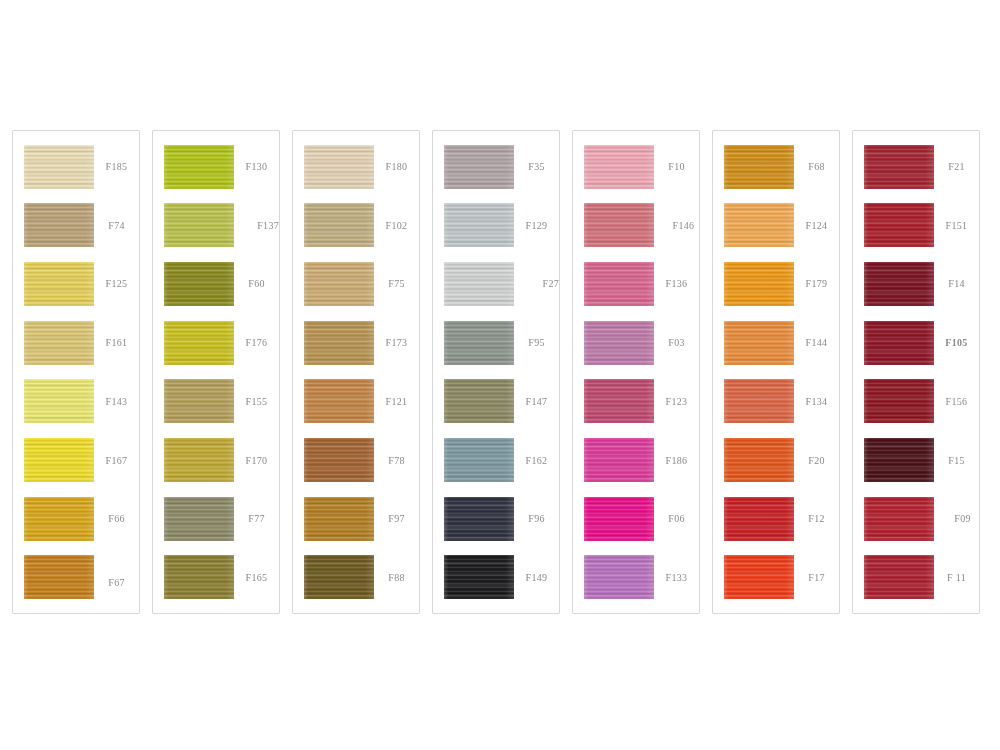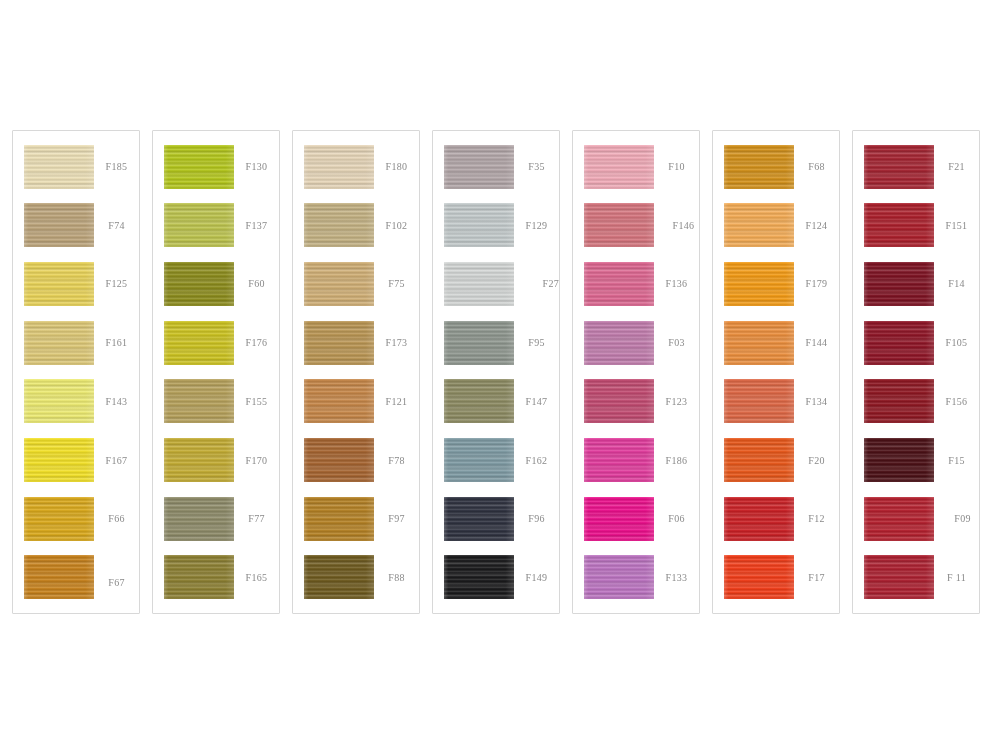--- a/index.html
+++ b/index.html
@@ -148,21 +148,21 @@
           <span class="swatch-label" style="color: rgb(138, 138, 138); margin-top: 10px;">F67</span>
         </div>
       </div>
       <div class="swatch-card" style="border-color: rgb(216, 216, 216);">
         <div class="swatch-row">
           <div class="swatch-chip" style="background-color: rgb(179, 198, 28);"></div>
           <span class="swatch-label" style="color: rgb(138, 138, 138);">F130</span>
         </div>
         <div class="swatch-row">
           <div class="swatch-chip" style="background-color: rgb(188, 195, 78);"></div>
-          <span class="swatch-label" style="color: rgb(138, 138, 138);">F137</span>
+          <span class="swatch-label" style="color: rgb(138, 138, 138); text-align: right;">F137</span>
         </div>
         <div class="swatch-row">
           <div class="swatch-chip" style="background-color: rgb(139, 139, 28);"></div>
           <span class="swatch-label" style="color: rgb(138, 138, 138);">F60</span>
         </div>
         <div class="swatch-row">
           <div class="swatch-chip" style="background-color: rgb(203, 194, 33);"></div>
           <span class="swatch-label" style="color: rgb(138, 138, 138);">F176</span>
         </div>
         <div class="swatch-row">
@@ -326,21 +326,21 @@
         <div class="swatch-row">
           <div class="swatch-chip" style="background-color: rgb(170, 31, 43);"></div>
           <span class="swatch-label" style="color: rgb(138, 138, 138);">F151</span>
         </div>
         <div class="swatch-row">
           <div class="swatch-chip" style="background-color: rgb(125, 18, 34);"></div>
           <span class="swatch-label" style="color: rgb(138, 138, 138);">F14</span>
         </div>
         <div class="swatch-row">
           <div class="swatch-chip" style="background-color: rgb(142, 21, 38);"></div>
-          <span class="swatch-label" style="color: rgb(138, 138, 138);">F105</span>
+          <span class="swatch-label" style="color: rgb(138, 138, 138); font-weight: bold;">F105</span>
         </div>
         <div class="swatch-row">
           <div class="swatch-chip" style="background-color: rgb(142, 23, 34);"></div>
           <span class="swatch-label" style="color: rgb(138, 138, 138);">F156</span>
         </div>
         <div class="swatch-row">
           <div class="swatch-chip" style="background-color: rgb(75, 16, 22);"></div>
           <span class="swatch-label" style="color: rgb(138, 138, 138);">F15</span>
         </div>
         <div class="swatch-row">

